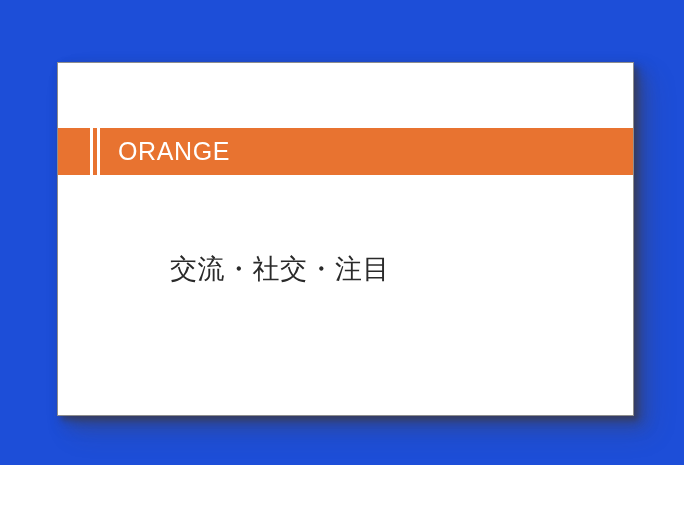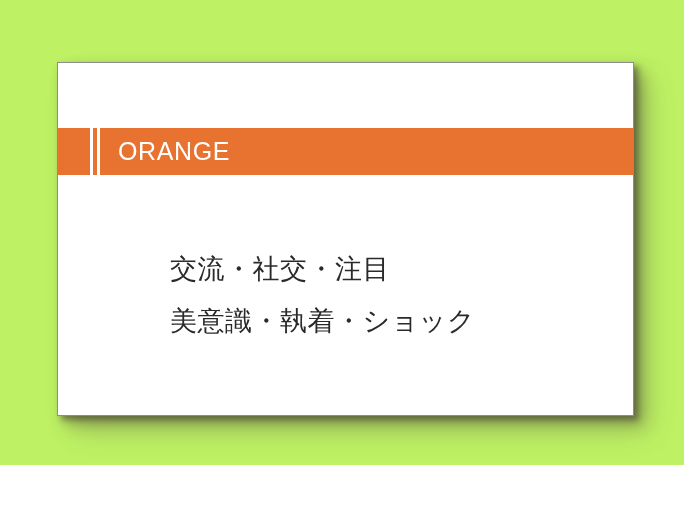--- a/index.html
+++ b/index.html
@@ -15,21 +15,21 @@
     overflow: hidden;
     position: relative;
   }
 
   #stage {
     position: absolute;
     left: 0;
     top: 0;
     width: 684px;
     height: 465px;
-    background: #bef264;
+    background: #1d4ed8;
   }
 
   
   .slide {
     position: absolute;
     left: 57px;
     top: 62px;
     width: 577px;
     height: 354px;
     background: #ffffff;
@@ -100,18 +100,17 @@
   <div class="slide">
 
     <div class="banner">
       <div class="banner-rule r1"></div>
       <div class="banner-rule r2"></div>
       <div class="banner-title">ORANGE</div>
     </div>
 
     <div class="body-text">
       <div class="body-line">交流・社交・注目</div>
-      <div class="body-line">美意識・執着・ショック</div>
     </div>
 
   </div>
 
 </div>
 
 </body></html>

